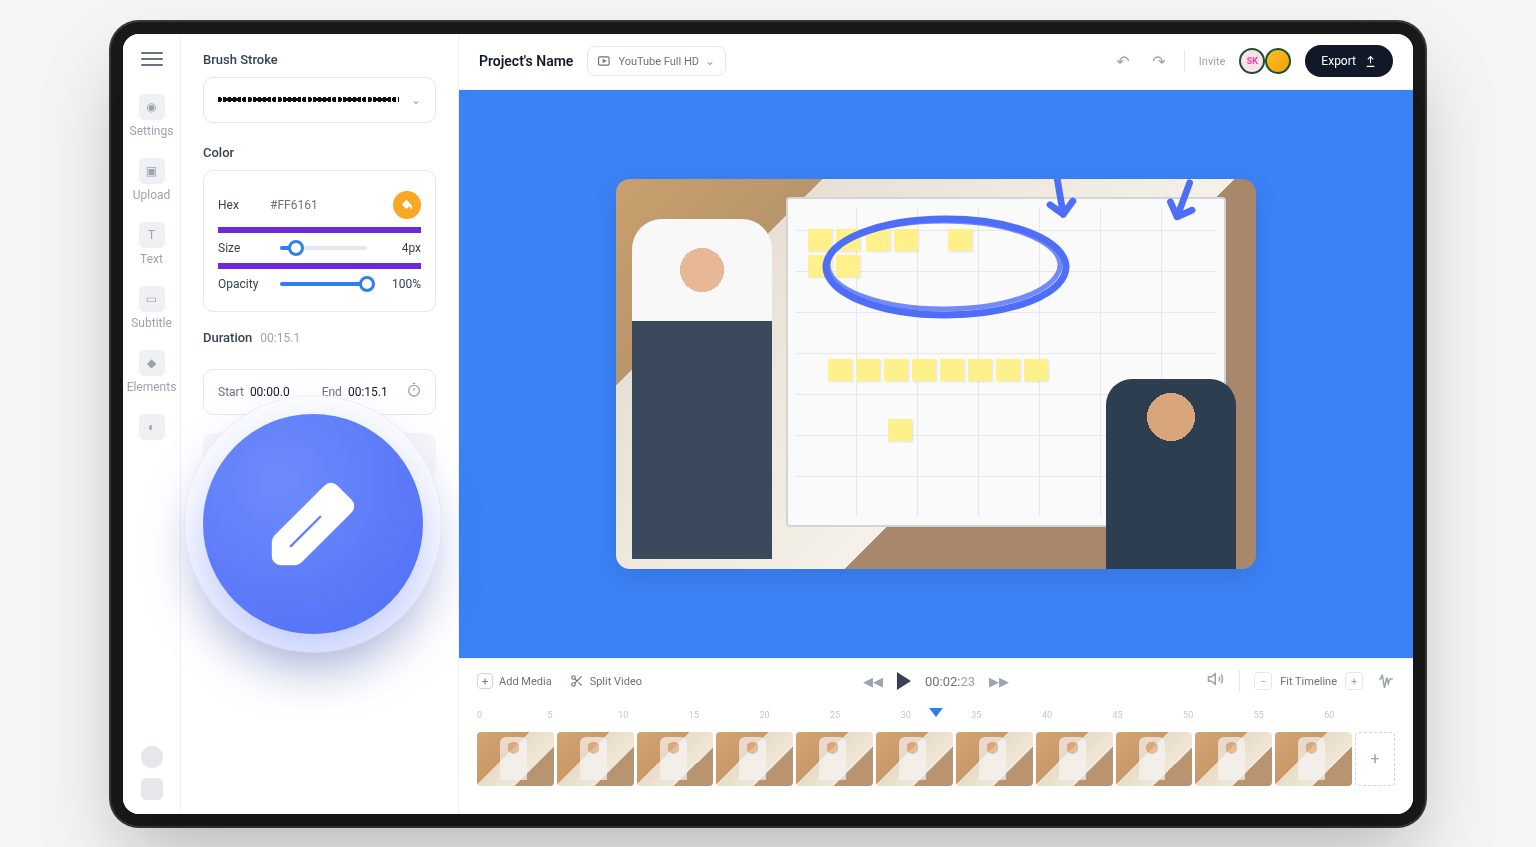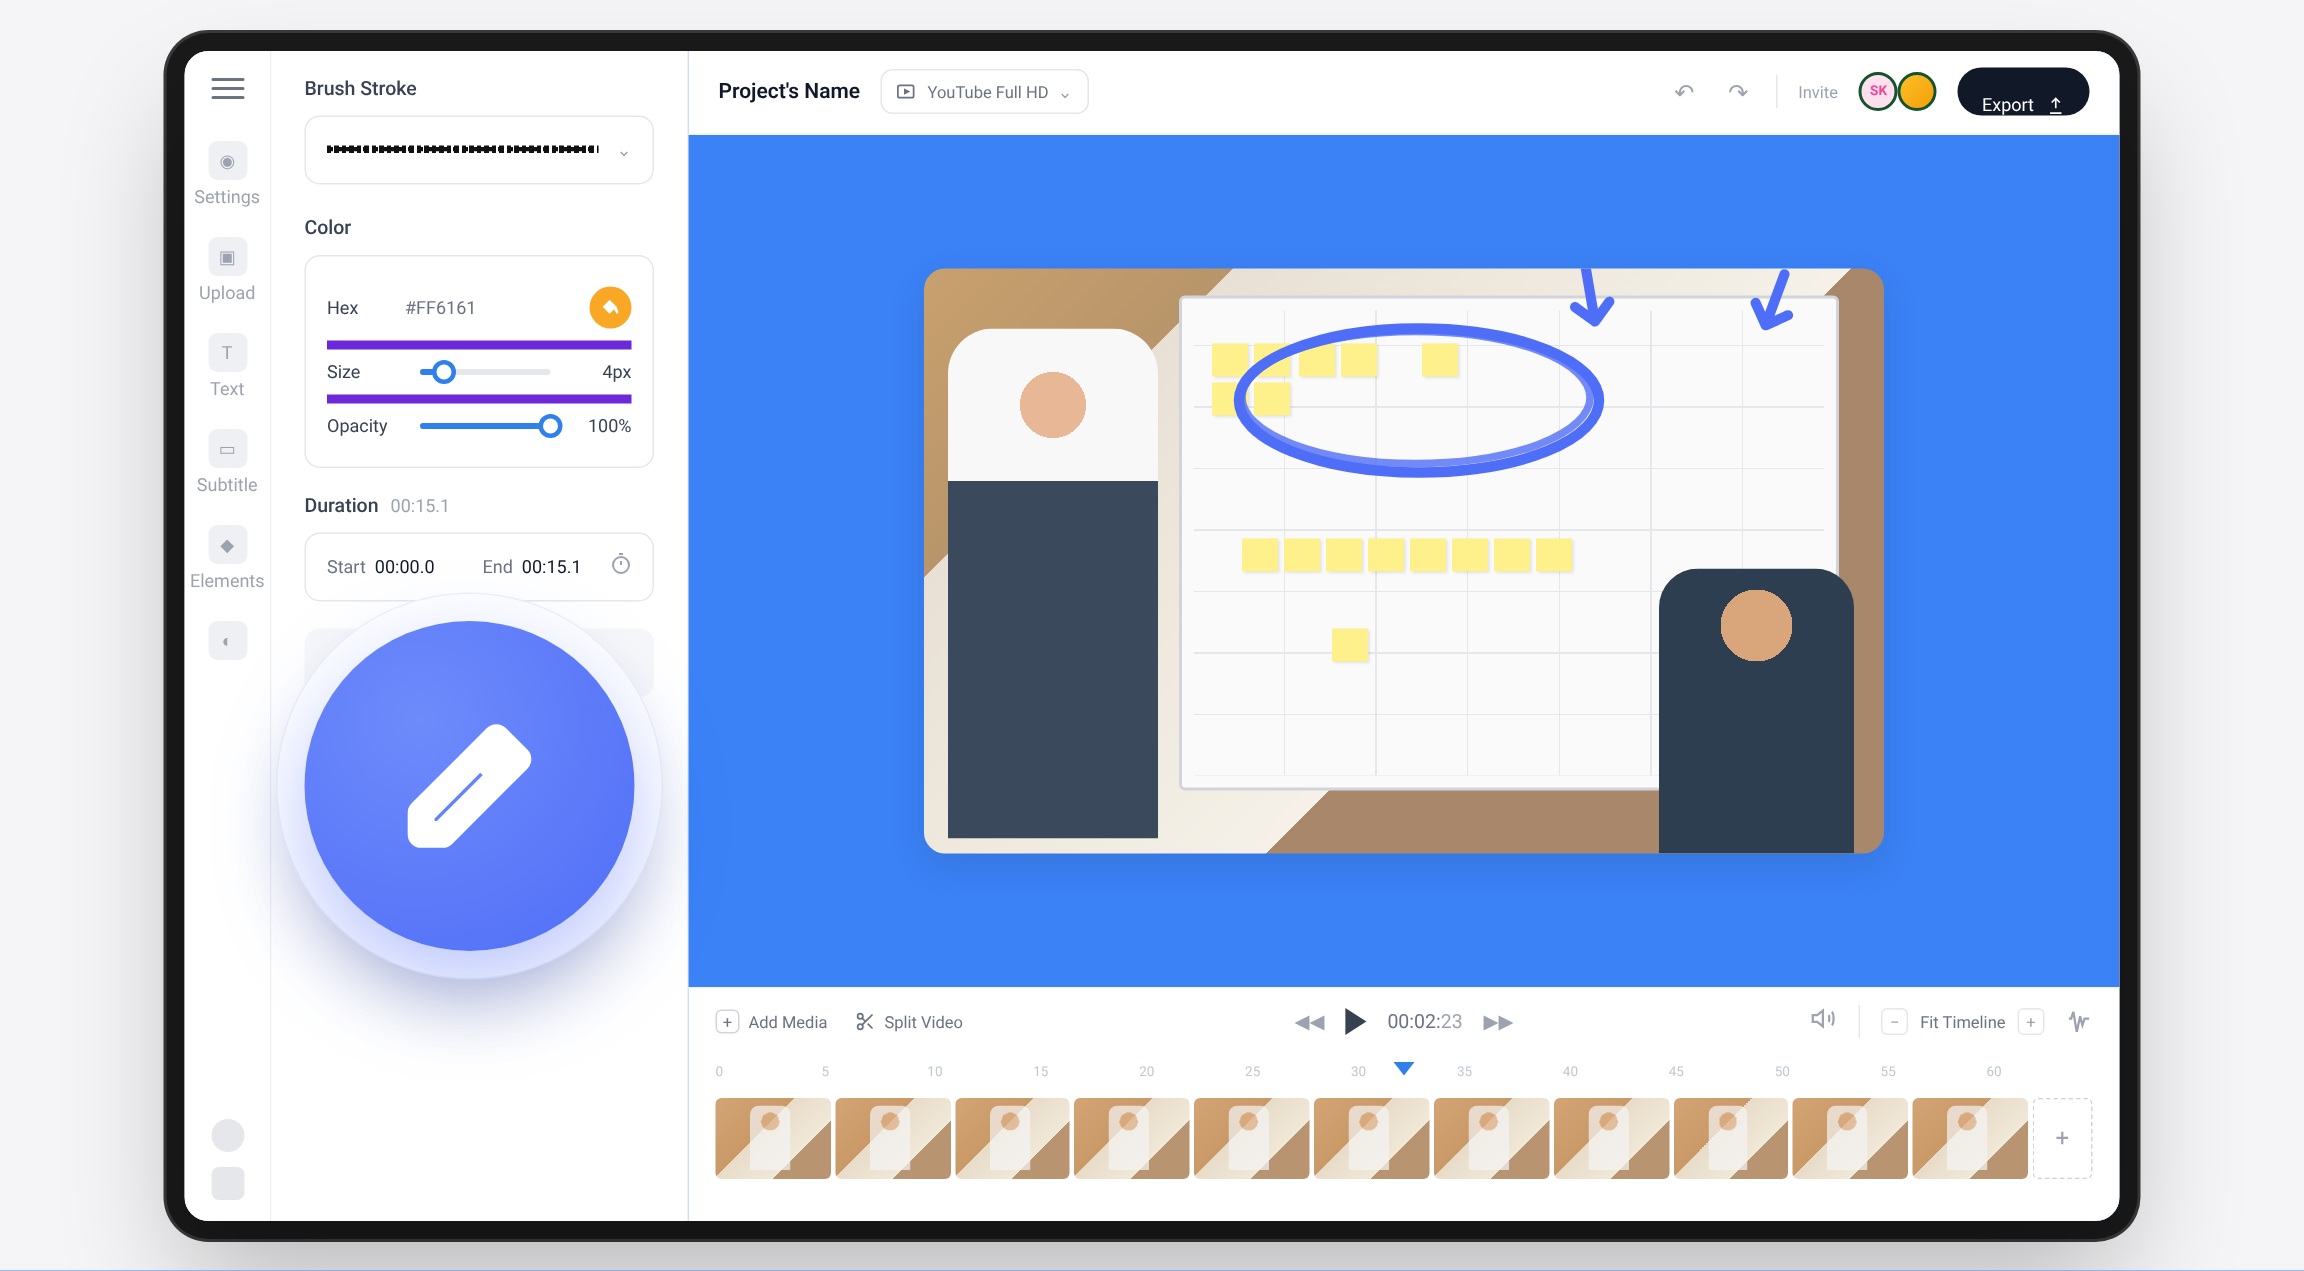--- a/index.html
+++ b/index.html
@@ -31,21 +31,21 @@
 .color-row{display:flex;align-items:center;justify-content:center;padding:8px 0}
 .color-row+.color-row{border-top:6px solid #6d28d9}
 .c-lbl{font-size:12px;color:#374151;width:52px}
 .hex-val{font-size:12px;color:#6b7280;flex:1}
 .bucket{width:28px;height:28px;border-radius:50%;background:#f9a825;display:flex;align-items:center;justify-content:center;color:#fff;cursor:pointer}
 .slider{flex:1;height:4px;background:#e5e7eb;border-radius:4px;position:relative;margin:0 10px}
 .slider .fill{position:absolute;left:0;top:0;bottom:0;background:#2f80ed;border-radius:4px}
 .slider .thumb{position:absolute;top:50%;width:16px;height:16px;border:3px solid #2f80ed;background:#fff;border-radius:50%;transform:translate(-50%,-50%);cursor:pointer}
 .s-val{font-size:12px;color:#374151;width:44px;text-align:right}
 
-.dur-head{display:flex;align-items:baseline;gap:8px;margin-bottom:10px}
+.dur-head{display:flex;align-items:baseline;gap:8px;margin-bottom:24px}
 .dur-head .t{font-size:12px;color:#9ca3af}
 .dur-box{border:1px solid #e5e7eb;border-radius:10px;height:46px;display:flex;align-items:center;padding:0 14px;gap:6px;margin-bottom:18px}
 .dur-box .lbl{font-size:12px;color:#6b7280}
 .dur-box .val{font-size:12px;color:#111827;margin-right:12px}
 .dur-box .sep{width:1px;height:22px;background:#e5e7eb;margin:0 4px}
 .timer-ic{margin-left:auto;color:#9ca3af}
 
 .add-layer{background:#f6f7f9;border-radius:10px;height:46px;display:flex;align-items:center;justify-content:center;gap:8px;font-size:12px;color:#374151;cursor:pointer}
 .plus{font-size:16px;color:#6b7280}
 
@@ -55,21 +55,21 @@
 .proj-name{font-size:14px;font-weight:600;color:#111827}
 .preset{display:flex;align-items:center;gap:6px;border:1px solid #e5e7eb;border-radius:8px;height:30px;padding:0 10px;font-size:11px;color:#6b7280;cursor:pointer}
 .top-spacer{flex:1}
 .undo,.redo{width:22px;height:22px;color:#9ca3af;cursor:pointer;display:flex;align-items:center;justify-content:center}
 .divider{width:1px;height:22px;background:#e5e7eb}
 .invite{font-size:11px;color:#9ca3af;cursor:pointer}
 .avs{display:flex;gap:-4px}
 .av{width:26px;height:26px;border-radius:50%;border:2px solid #14532d;display:flex;align-items:center;justify-content:center;font-size:9px;font-weight:700}
 .av1{background:#ffe0ec;color:#ec4899}
 .av2{background:linear-gradient(135deg,#fbbf24,#f59e0b)}
-.export-btn{background:#111827;color:#fff;border-radius:20px;height:32px;padding:0 16px;display:flex;align-items:flex-end;gap:8px;font-size:12px;cursor:pointer}
+.export-btn{background:#111827;color:#fff;border-radius:20px;height:32px;padding:0 16px;display:flex;align-items:center;gap:8px;font-size:12px;cursor:pointer}
 
 .canvas-area{flex:1;display:flex;align-items:center;justify-content:center;padding:24px}
 .video-frame{width:640px;height:390px;border-radius:14px;background:linear-gradient(135deg,#c9a06e 0%,#b8956a 20%,#e8e0d4 20%,#f5f1e8 60%,#a8876a 60%);position:relative;overflow:hidden;box-shadow:0 8px 24px rgba(0,0,0,.1)}
 .whiteboard{position:absolute;left:170px;top:18px;right:30px;height:330px;background:#fafafa;border:2px solid #d1d5db;border-radius:4px}
 .whiteboard::before{content:"";position:absolute;inset:8px;background:repeating-linear-gradient(90deg,transparent 0 60px,#e5e7eb 60px 61px),repeating-linear-gradient(0deg,transparent 0 40px,#e5e7eb 40px 41px)}
 .sticky{position:absolute;width:24px;height:22px;background:#fef08a;box-shadow:1px 1px 2px rgba(0,0,0,.1)}
 .person1{position:absolute;left:16px;top:40px;width:140px;height:340px;background:radial-gradient(circle at 50% 15%,#e8b896 0 22px,transparent 22px),linear-gradient(#f8f8f8 30%,#3a4a5c 30%);border-radius:30px 30px 0 0}
 .person2{position:absolute;right:20px;bottom:0;width:130px;height:190px;background:radial-gradient(circle at 50% 20%,#d9a57a 0 24px,transparent 24px),linear-gradient(#2d3e50 35%,#2d3e50);border-radius:26px 26px 0 0}
 .annot-circle{position:absolute;left:200px;top:28px;width:260px;height:120px}
 .annot-circle svg{width:100%;height:100%}

